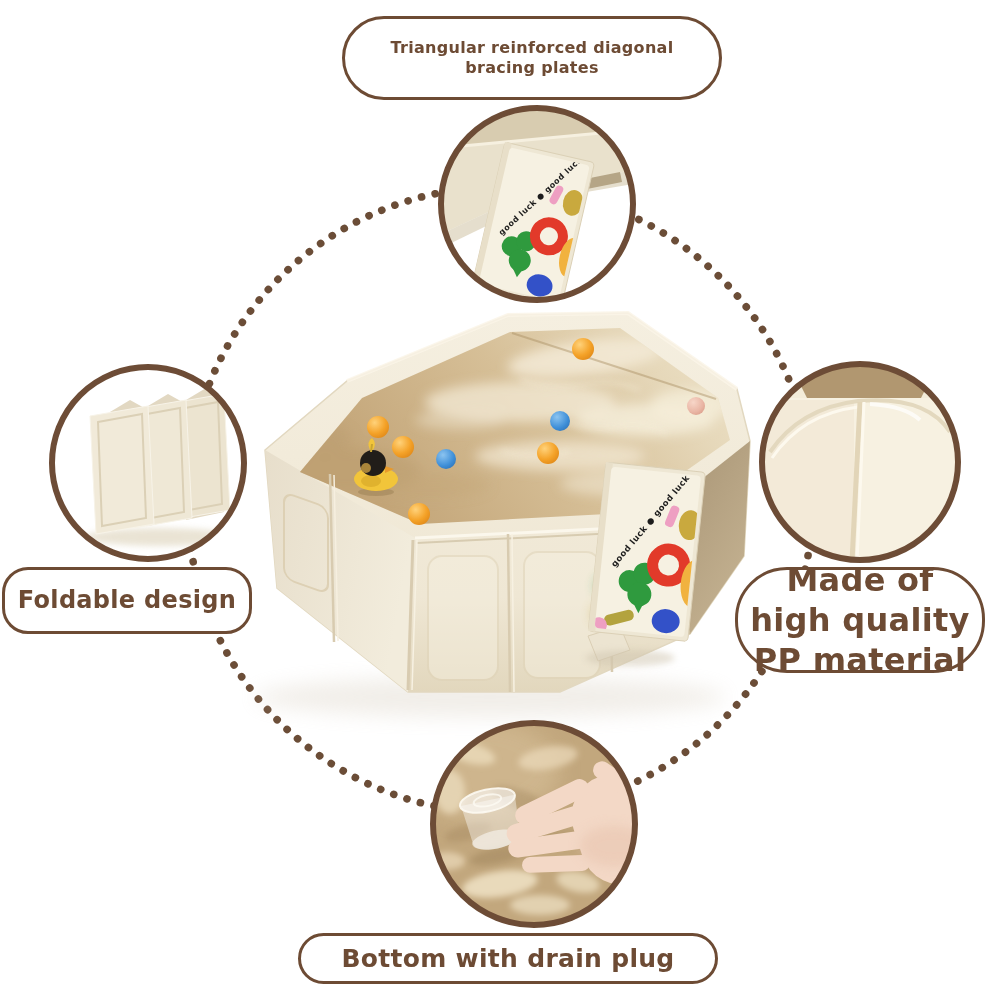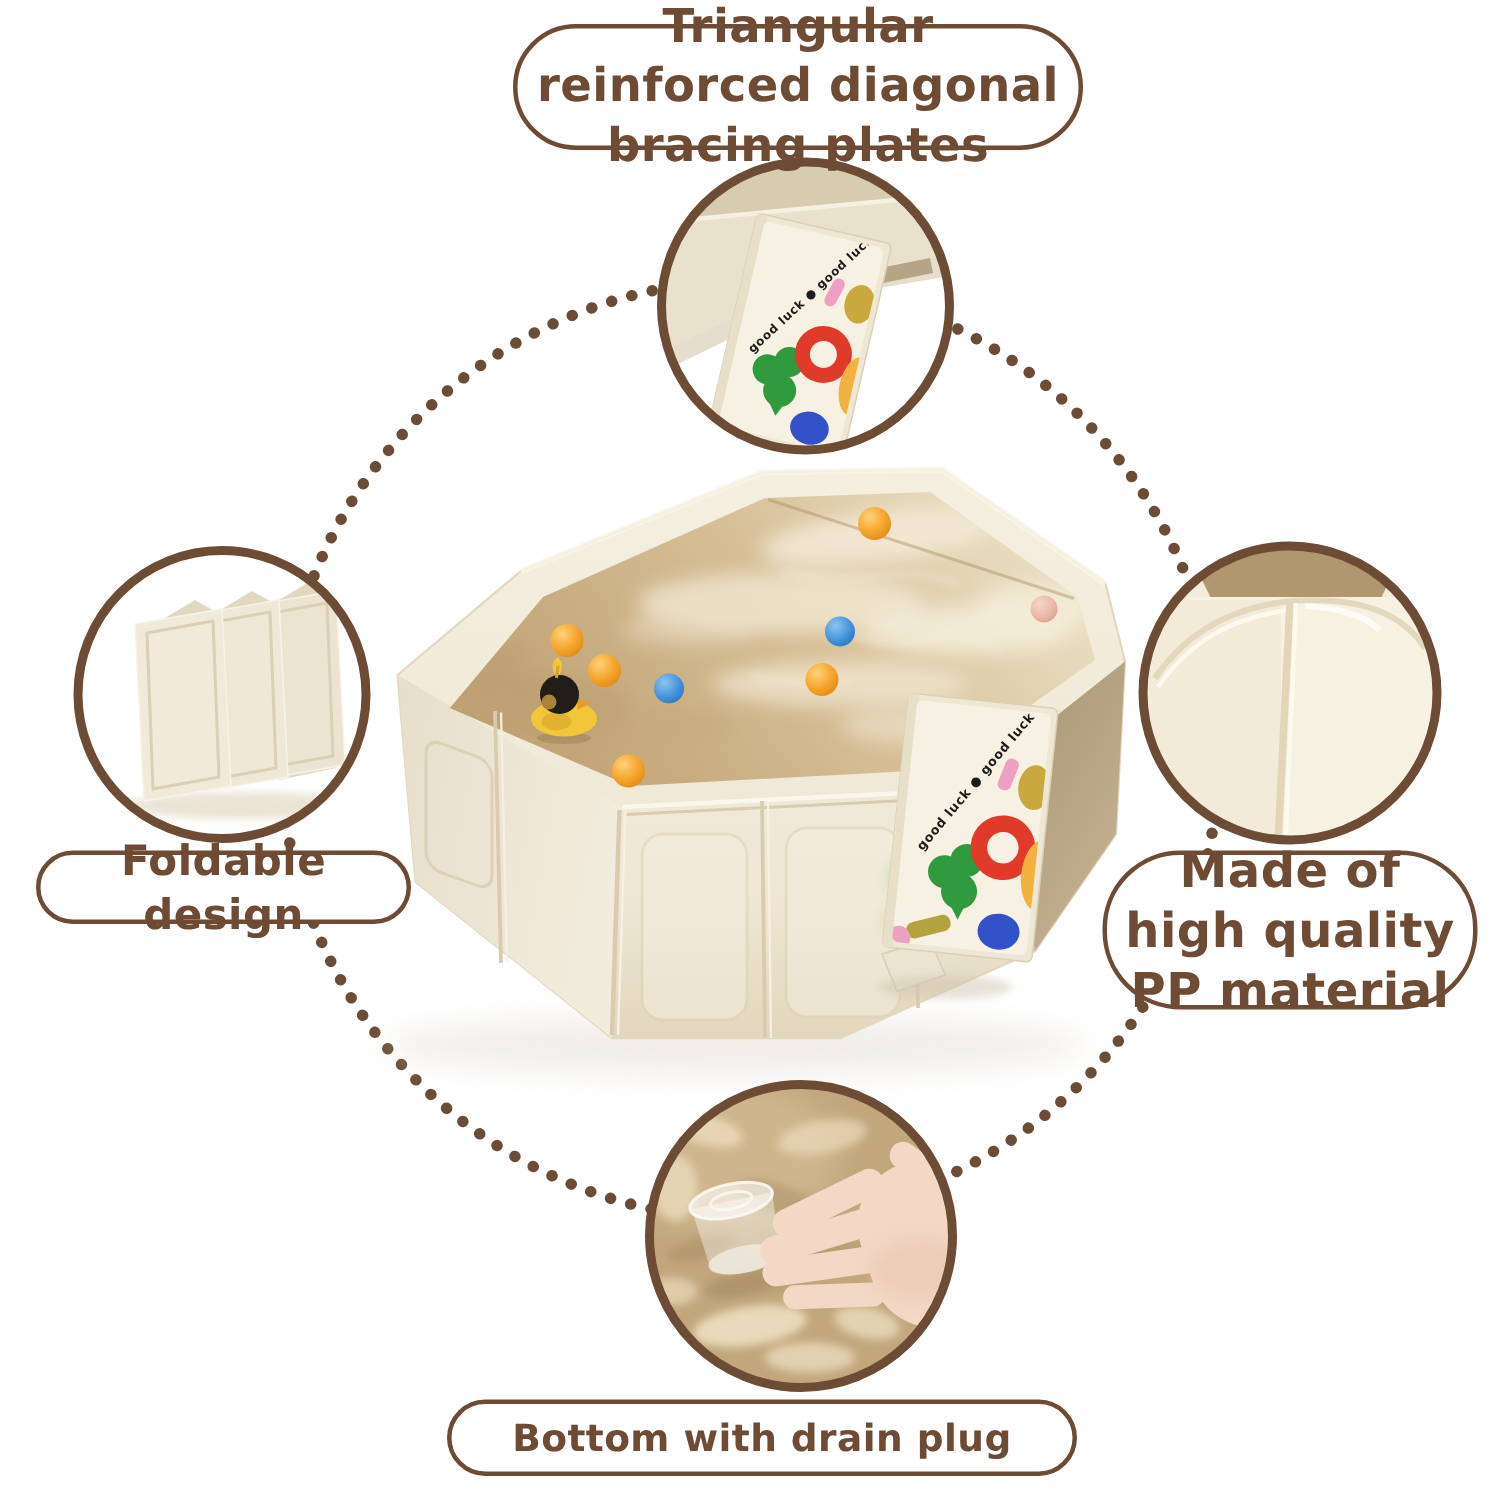--- a/index.html
+++ b/index.html
@@ -12,22 +12,22 @@
     box-sizing:border-box;
     border:3px solid #6d4b34;
     background:#ffffff;
     color:#6d4b34;
     font-weight:bold;
     display:flex;align-items:center;justify-content:center;
     text-align:center;
     line-height:1.26;
     letter-spacing:0.3px;
   }
-  .bubble-top{left:342px;top:16px;width:380px;height:84px;border-radius:42px;font-size:31px;padding:0 10px;}
-  .bubble-left{left:24px;top:567px;width:250px;height:49px;border-radius:26px;font-size:28px;padding:0 6px;}
+  .bubble-top{left:342px;top:16px;width:380px;height:84px;border-radius:42px;font-size:16px;padding:0 10px;}
+  .bubble-left{left:2px;top:567px;width:250px;height:67px;border-radius:26px;font-size:24px;padding:0 6px;}
   .bubble-right{left:735px;top:567px;width:250px;height:106px;border-radius:52px;font-size:32px;padding:0 8px;}
   .bubble-bottom{left:298px;top:933px;width:420px;height:51px;border-radius:27px;font-size:25px;padding:0 8px;text-align:right;}
 </style>
 </head>
 <body>
 
 <div class="stage">
 
 <svg width="1001" height="1001" viewBox="0 0 1001 1001">
   <defs>

